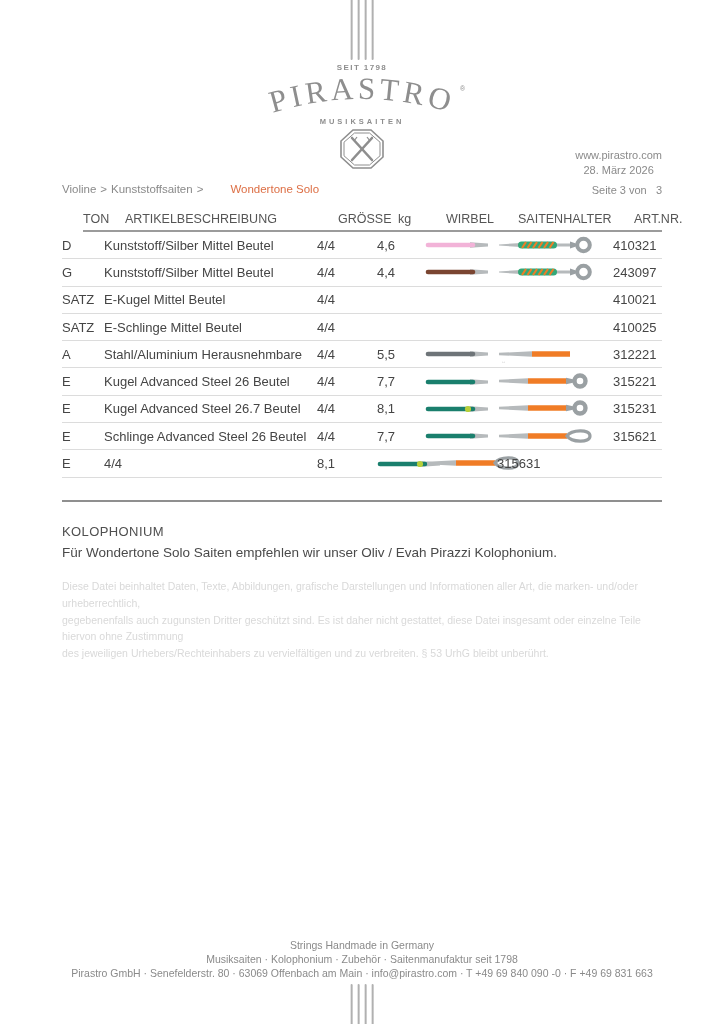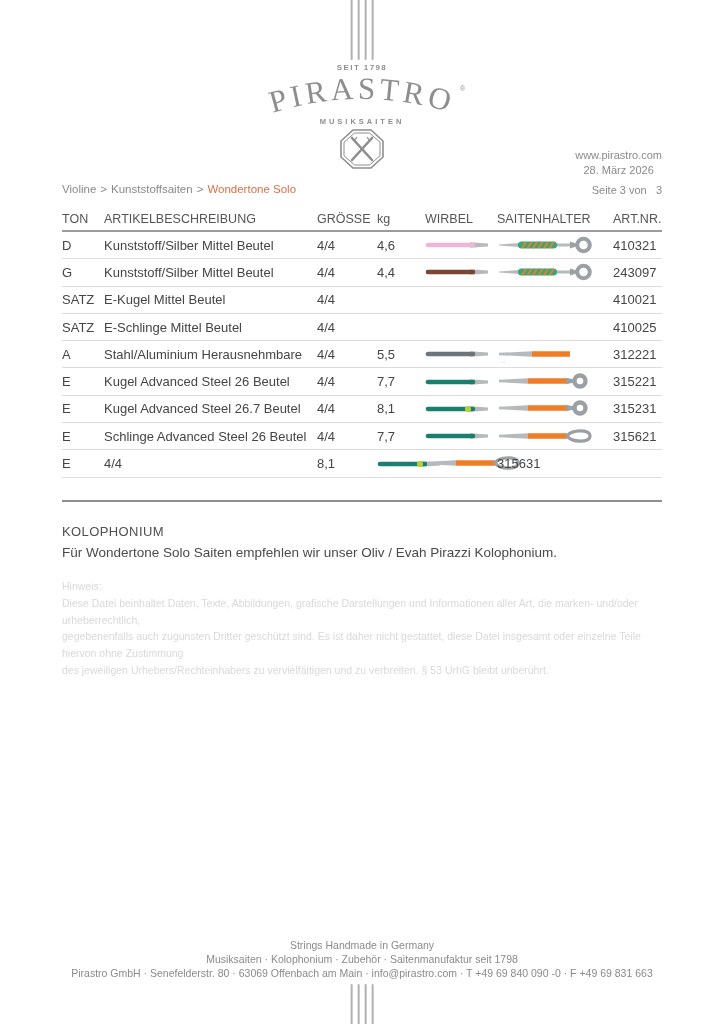--- a/index.html
+++ b/index.html
@@ -22,27 +22,27 @@
   .musiksaiten { font-size:7.5px; font-weight:bold; letter-spacing:3px; color:#8e8e8e; margin-top:-6px; }
   .octagon-wrap { margin-top:2px; }
 
   
   .header-right { position:absolute; right:62px; top:148px; text-align:center; font-size:11px; line-height:1.35; color:#8a8a8a; }
   .page-num { position:absolute; right:62px; top:184px; font-size:11px; color:#8a8a8a; white-space:pre; }
 
   
   .breadcrumb { position:absolute; left:62px; top:183px; font-size:11.5px; color:#8a8a8a; }
   .crumb { color:#8a8a8a; cursor:pointer; }
-  .crumb.active { color:#dd6f45; }
+  .crumb.active { color:#dd6f45;margin-left:23px; }
   .crumb-sep { margin:0 4px; color:#8a8a8a; }
 
   
   .prod-table { position:absolute; left:62px; top:207px; width:600px; font-size:13px; color:#454545; }
   .tr { display:grid; grid-template-columns:42px 213px 60px 48px 72px 116px 1fr; align-items:center; height:27.3px; border-bottom:1px solid #dcdcdc; }
-  .tr.thead { height:25px; font-size:12.5px; color:#555; border-bottom:2px solid #9b9b9b; }
+  .tr.thead { height:25px; font-size:12.5px; color:#555; border-bottom:2px solid #9b9b9b;margin-left:21px; }
   .td { overflow:visible; white-space:nowrap; }
   .td.art { text-align:left; }
   .td.wir svg, .td.sai svg { display:block; }
 
   .bottom-rule { position:absolute; left:62px; top:500px; width:600px; height:2px; background:#8f8f8f; }
 
   
   .kolo-head { position:absolute; left:62px; top:524px; font-size:13px; letter-spacing:.4px; color:#4f4f4f; }
   .kolo-text { position:absolute; left:62px; top:545px; font-size:13.5px; color:#4a4a4a; }
 
@@ -286,21 +286,20 @@
         <div class="td art">315631</div>
       </div>
     </div>
 
   <div class="bottom-rule"></div>
 
   <div class="kolo-head">KOLOPHONIUM</div>
   <div class="kolo-text">Für Wondertone Solo Saiten empfehlen wir unser Oliv / Evah Pirazzi Kolophonium.</div>
 
   <div class="legal">
-    <div>Hinweis:</div>
     <div>Diese Datei beinhaltet Daten, Texte, Abbildungen, grafische Darstellungen und Informationen aller Art, die marken- und/oder urheberrechtlich,</div>
     <div>gegebenenfalls auch zugunsten Dritter geschützt sind. Es ist daher nicht gestattet, diese Datei insgesamt oder einzelne Teile hiervon ohne Zustimmung</div>
     <div>des jeweiligen Urhebers/Rechteinhabers zu vervielfältigen und zu verbreiten. § 53 UrhG bleibt unberührt.</div>
   </div>
 
   <div class="footer">
     <div>Strings Handmade in Germany</div>
     <div>Musiksaiten · Kolophonium · Zubehör · Saitenmanufaktur seit 1798</div>
     <div>Pirastro GmbH · Senefelderstr. 80 · 63069 Offenbach am Main · info@pirastro.com · T +49 69 840 090 -0 · F +49 69 831 663</div>
   </div>

